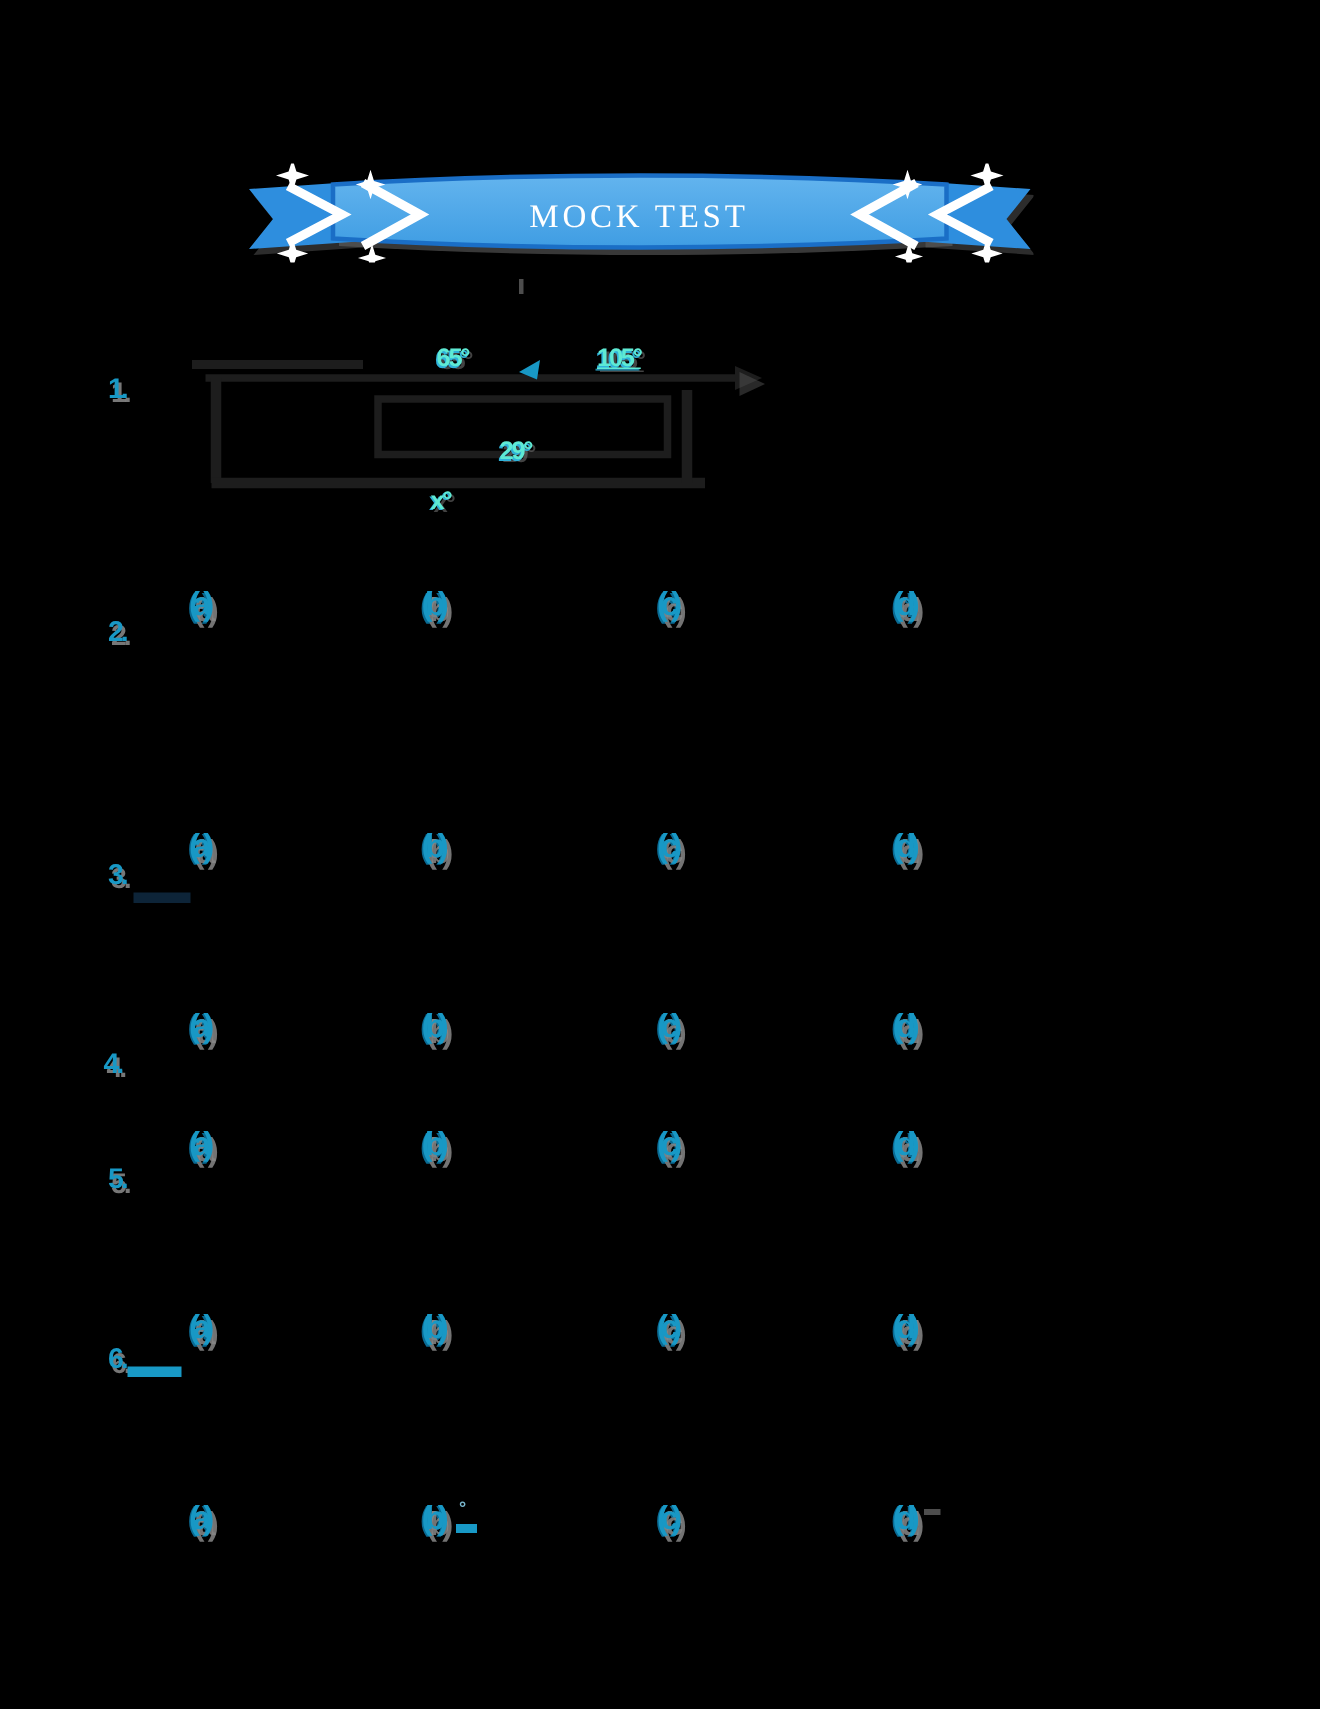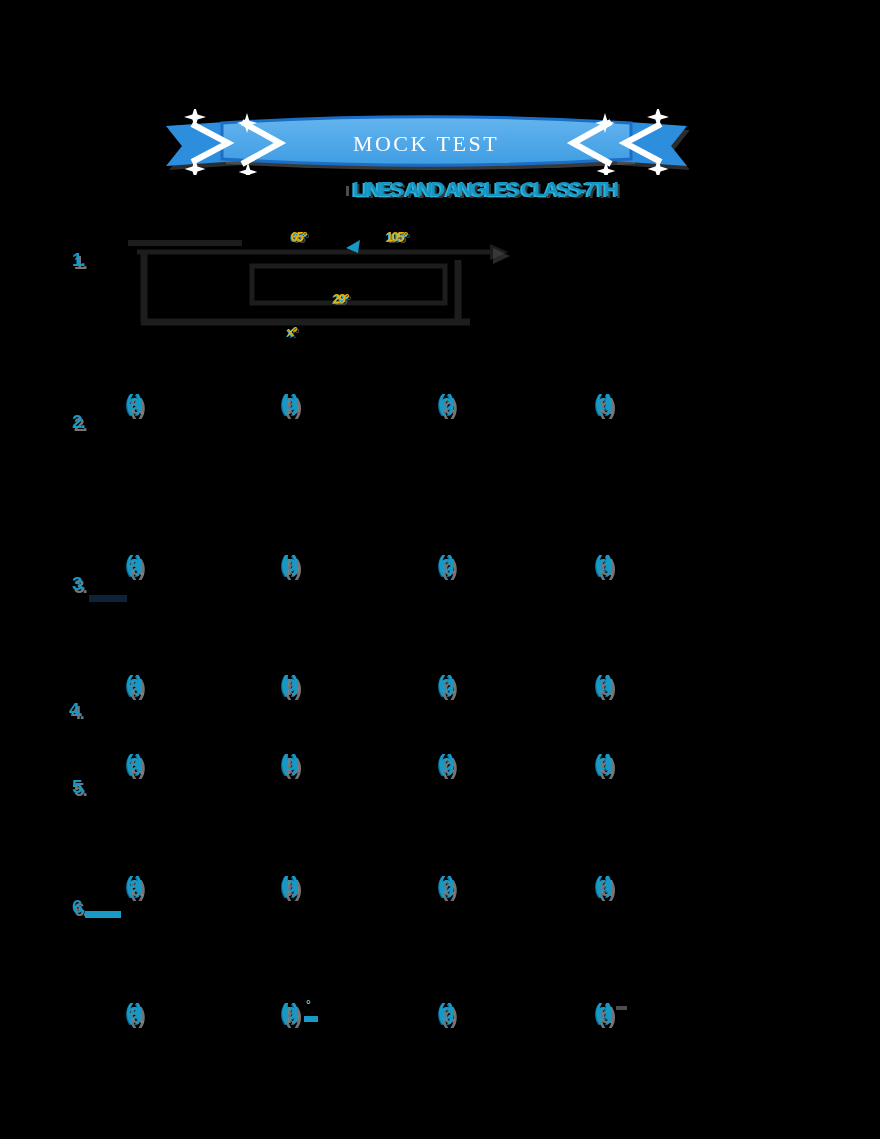--- a/index.html
+++ b/index.html
@@ -5,21 +5,21 @@
   html,body{margin:0;padding:0;background:#000;}
   .page{position:relative;width:780px;height:1139px;background:#000;overflow:hidden;
         font-family:"Liberation Sans",sans-serif;}
   
   .qnum{position:absolute;color:#1898c5;font-weight:bold;font-size:19px;letter-spacing:-2px;
         text-shadow:2px 3px 0 rgba(140,140,140,.85);}
   
   .opt{position:absolute;color:#1898c5;font-weight:bold;font-size:22px;letter-spacing:-5px;
        text-shadow:3px 4px 0 rgba(135,135,135,.85),-1px 1px 0 #0a6a93;}
   
-  .angle{position:absolute;color:#eab308;font-weight:bold;font-size:13px;letter-spacing:-1.5px;
+  .angle{position:absolute;color:#5eead4;font-weight:bold;font-size:17px;letter-spacing:-1.5px;
          text-shadow:-1px 1px 0 #2fb2da,2px 2px 0 rgba(120,120,120,.55);}
   .subtitle{position:absolute;left:353px;top:177px;white-space:nowrap;color:#1794c2;
             font-weight:bold;font-size:21px;letter-spacing:-2.5px;
             text-shadow:-2px 1px 0 #2db4da,2px 2px 0 rgba(110,110,110,.5);}
   .bar{position:absolute;}
   .banner{position:absolute;left:164px;top:109px;}
   .diagram{position:absolute;left:118px;top:226px;}
   .gray-tick{position:absolute;background:#6e6e6e;opacity:.7;}
 </style>
 </head>
@@ -60,21 +60,20 @@
       <use href="#sparkle" transform="translate(494,8)"></use>
       <use href="#sparkle" transform="translate(441,14) scale(0.9)"></use>
       <use href="#sparkle" transform="translate(494,60) scale(0.95)"></use>
       <use href="#sparkle" transform="translate(442,62) scale(0.85)"></use>
 
       <text x="262" y="42" text-anchor="middle" fill="#ffffff" font-size="22" font-family="Liberation Serif, serif" letter-spacing="2.5">MOCK TEST</text>
     </svg>
   </div>
 
   <div class="gray-tick" style="left:346px;top:186px;width:3px;height:10px;"></div>
-  <div class="subtitle">LINES AND ANGLES CLASS-7TH</div>
 
   <div class="qnum" style="left:72px;top:249px;">1.</div>
 
   <div class="diagram">
     <svg width="395" height="130" viewBox="0 0 395 130">
 
       <line x1="10" y1="17" x2="124" y2="17" stroke="#1d1d1d" stroke-width="6"></line>
       <line x1="19" y1="26" x2="372" y2="26" stroke="#1d1d1d" stroke-width="5"></line>
       <polygon points="372,18 390,26 372,34" fill="#1d1d1d"></polygon>
       <polygon points="375,22 392,30 375,38" fill="#5c5c5c" opacity="0.45"></polygon>
@@ -83,21 +82,21 @@
       <line x1="23" y1="96" x2="352" y2="96" stroke="#1d1d1d" stroke-width="7"></line>
       <line x1="340" y1="34" x2="340" y2="96" stroke="#1d1d1d" stroke-width="7"></line>
 
       <rect x="134" y="40" width="193" height="37" fill="none" stroke="#1d1d1d" stroke-width="5"></rect>
 
       <polygon points="228,22 242,14 240,27" fill="#1898c5"></polygon>
     </svg>
   </div>
 
   <div class="angle" style="left:291px;top:229px;">65°</div>
-  <div class="angle" style="left:386px;top:229px;">105°</div>
+  <div class="angle" style="left:398px;top:229px;text-decoration:underline;">105°</div>
   <div class="angle" style="left:333px;top:291px;">29°</div>
   <div class="angle" style="left:287px;top:324px;">x°</div>
 
   <span class="opt" style="left:126px;top:390px;">(a)</span>
   <span class="opt" style="left:281px;top:390px;">(b)</span>
   <span class="opt" style="left:438px;top:390px;">(c)</span>
   <span class="opt" style="left:595px;top:390px;">(d)</span>
   <div class="qnum" style="left:72px;top:411px;">2.</div>
 
   <span class="opt" style="left:126px;top:551px;">(a)</span>

